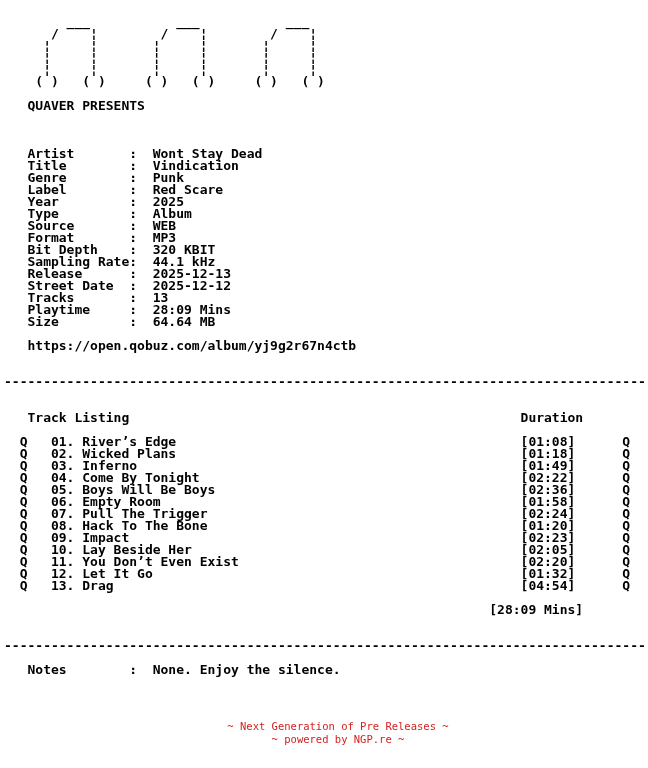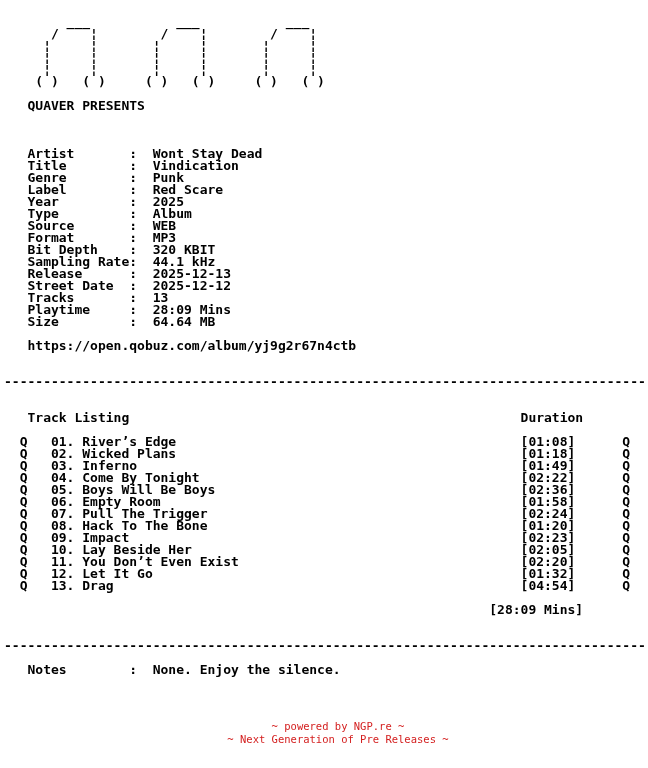--- a/index.html
+++ b/index.html
@@ -86,15 +86,15 @@
   Q   13. Drag                                                    [04:54]      Q
 </span><span id="sec-total">
                                                               [28:09 Mins]
 </span><span id="sec-div2">
 
 ----------------------------------------------------------------------------------
 </span><span id="sec-notes">
    Notes        :  None. Enjoy the silence.</span></pre>
 
 <div class="footer" style="color: rgb(212, 32, 32);">
+  <div>~ Next Generation of Pre Releases ~</div>
   <div>~ powered by NGP.re ~</div>
-  <div>~ Next Generation of Pre Releases ~</div>
 </div>
 
 </body></html>

